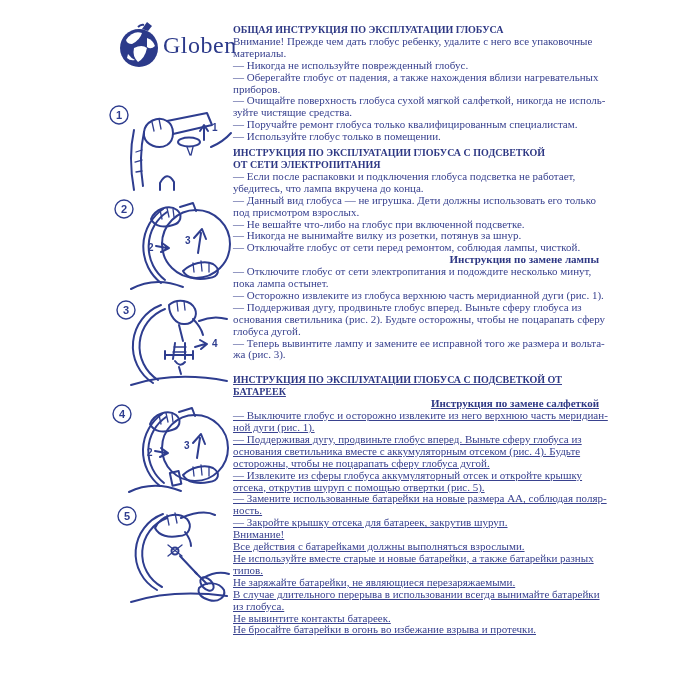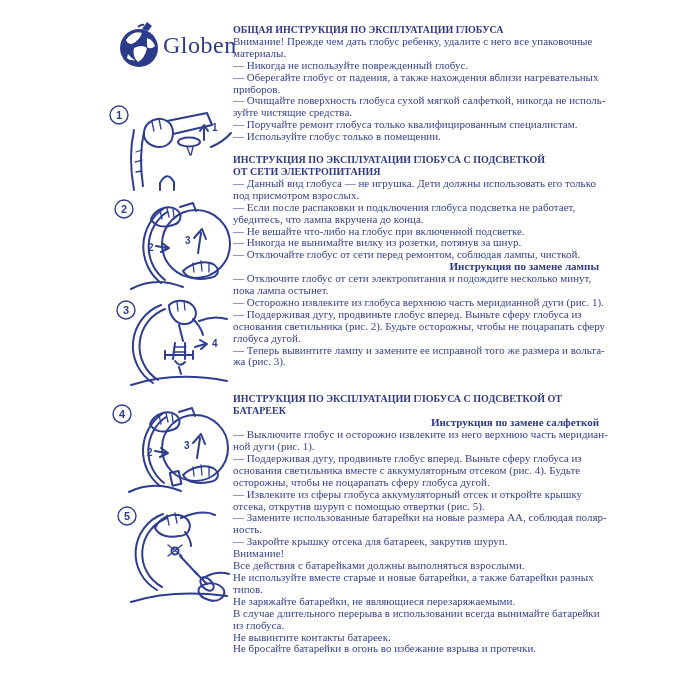--- a/index.html
+++ b/index.html
@@ -29,22 +29,22 @@
   .lbl{font-size:10px;}
 
   
   .textcol{
     position:absolute;left:233px;top:24px;width:366px;
     color:#39428f;font-size:11px;line-height:11.9px;
   }
   .h{font-weight:bold;color:#2e3884;font-size:10px;white-space:pre;}
   .sub{font-weight:bold;color:#2e3884;white-space:pre;text-align:right;}
   .para{white-space:pre;}
-  .sec2{margin-top:11px;}
-  .sec3{margin-top:25px;}
+  .sec2{margin-top:4px;}
+  .sec3{margin-top:13px;text-decoration:underline;}
 </style>
 </head>
 <body>
 
 <div class="page">
 
   <div class="logo">
     <svg width="52" height="50" viewBox="0 0 52 50">
       <circle cx="25" cy="28" r="19" fill="#2c3a8a"></circle>
       <path d="M12,20 Q19,10 28,13 Q26,20 18,24 Q13,24 12,20 Z" fill="#ffffff"></path>
@@ -160,24 +160,24 @@
 приборов.</div>
       <div class="para">— Очищайте поверхность глобуса сухой мягкой салфеткой, никогда не исполь-
 зуйте чистящие средства.</div>
       <div class="para">— Поручайте ремонт глобуса только квалифицированным специалистам.</div>
       <div class="para">— Используйте глобус только в помещении.</div>
     </div>
 
     <div class="sec sec2">
       <div class="h">ИНСТРУКЦИЯ ПО ЭКСПЛУАТАЦИИ ГЛОБУСА С ПОДСВЕТКОЙ
 ОТ СЕТИ ЭЛЕКТРОПИТАНИЯ</div>
+      <div class="para">— Если после распаковки и подключения глобуса подсветка не работает,
+убедитесь, что лампа вкручена до конца.</div>
       <div class="para">— Данный вид глобуса — не игрушка. Дети должны использовать его только
 под присмотром взрослых.</div>
-      <div class="para">— Если после распаковки и подключения глобуса подсветка не работает,
-убедитесь, что лампа вкручена до конца.</div>
       <div class="para">— Не вешайте что-либо на глобус при включенной подсветке.</div>
       <div class="para">— Никогда не вынимайте вилку из розетки, потянув за шнур.</div>
       <div class="para">— Отключайте глобус от сети перед ремонтом, соблюдая лампы, чисткой.</div>
       <div class="sub">Инструкция по замене лампы</div>
       <div class="para">— Отключите глобус от сети электропитания и подождите несколько минут,
 пока лампа остынет.</div>
       <div class="para">— Осторожно извлеките из глобуса верхнюю часть меридианной дуги (рис. 1).</div>
       <div class="para">— Поддерживая дугу, продвиньте глобус вперед. Выньте сферу глобуса из
 основания светильника (рис. 2). Будьте осторожны, чтобы не поцарапать сферу
 глобуса дугой.</div>

